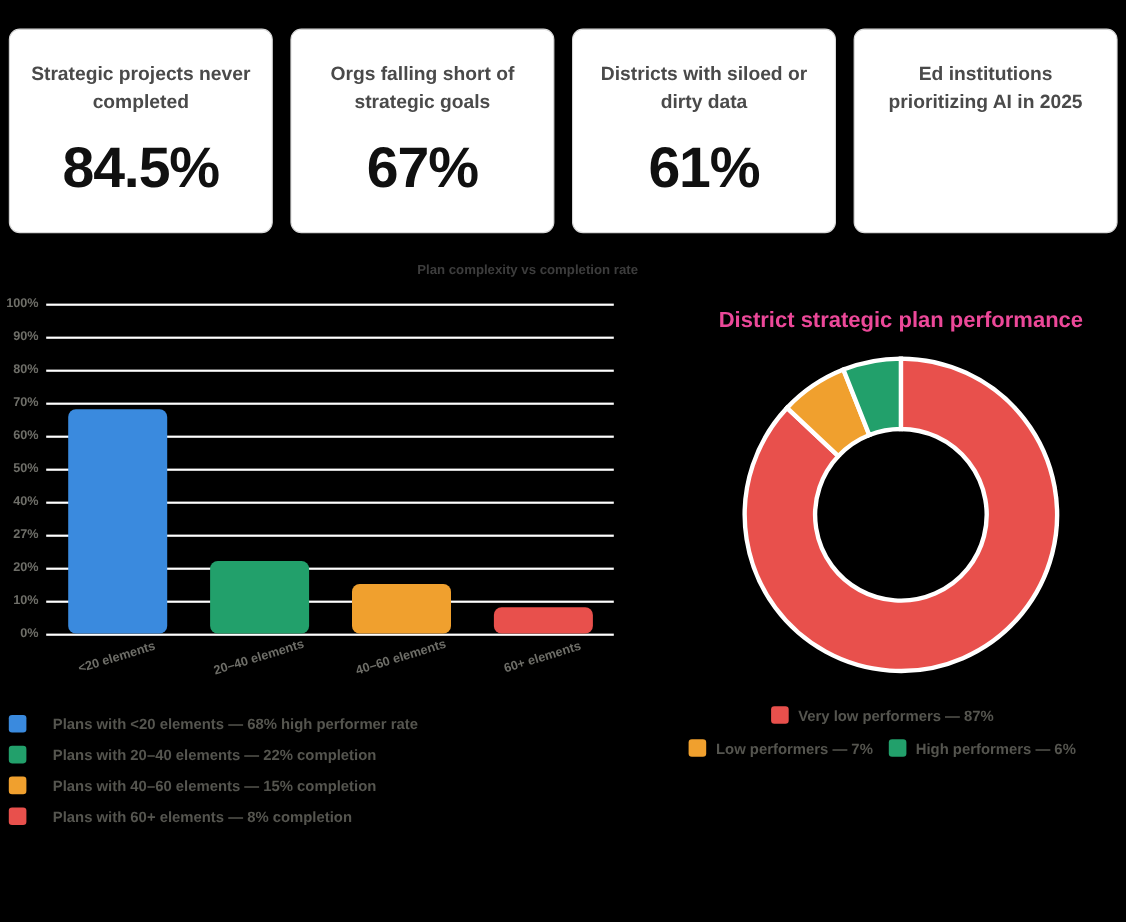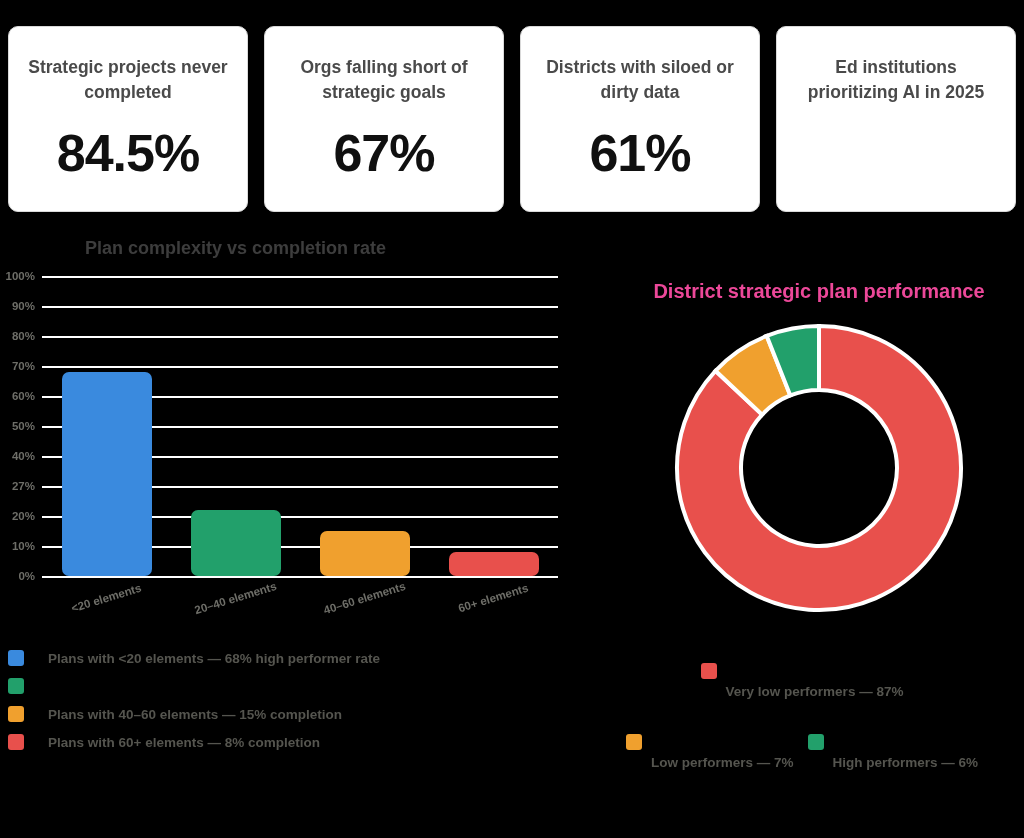--- a/index.html
+++ b/index.html
@@ -61,22 +61,22 @@
     position: absolute;
     left: 0;
     top: 18px;
     width: 580px;
     height: 580px;
   }
   .bar-title {
     position: absolute;
     left: 0; right: 0;
     top: 0;
-    text-align: left;
-    font-size: 18px;
+    text-align: right;
+    font-size: 12px;
     font-weight: 700;
     color: #3d3d3d;
     padding-left: 85px;
   }
   .plot {
     position: absolute;
     left: 42px;
     top: 38px;
     width: 516px;
     height: 300px;
@@ -207,21 +207,20 @@
   .dl-item {
     display: flex;
     align-items: center;
     gap: 9px;
   }
   .dl-text {
     font-size: 13.5px;
     font-weight: 700;
     color: #55554f;
     white-space: nowrap;
-    margin-top: 42px;
   }
 </style>
 </head>
 <body>
 
 <div class="kpi-row">
 
   <div class="kpi-card">
     <div class="kpi-label">Strategic projects never completed</div>
     <div class="kpi-value">84.5%</div>
@@ -316,20 +315,21 @@
         </div>
       </div>
 
     <div class="bar-legend" id="bar-legend">
         <div class="legend-row">
           <span class="swatch" style="background: rgb(58, 138, 222);"></span>
           <span class="legend-text">Plans with &lt;20 elements — 68% high performer rate</span>
         </div>
         <div class="legend-row">
           <span class="swatch" style="background: rgb(34, 160, 107);"></span>
+          <span class="legend-text">Plans with 20–40 elements — 22% completion</span>
         </div>
         <div class="legend-row">
           <span class="swatch" style="background: rgb(240, 160, 46);"></span>
           <span class="legend-text">Plans with 40–60 elements — 15% completion</span>
         </div>
         <div class="legend-row">
           <span class="swatch" style="background: rgb(232, 80, 76);"></span>
           <span class="legend-text">Plans with 60+ elements — 8% completion</span>
         </div>
       </div>

